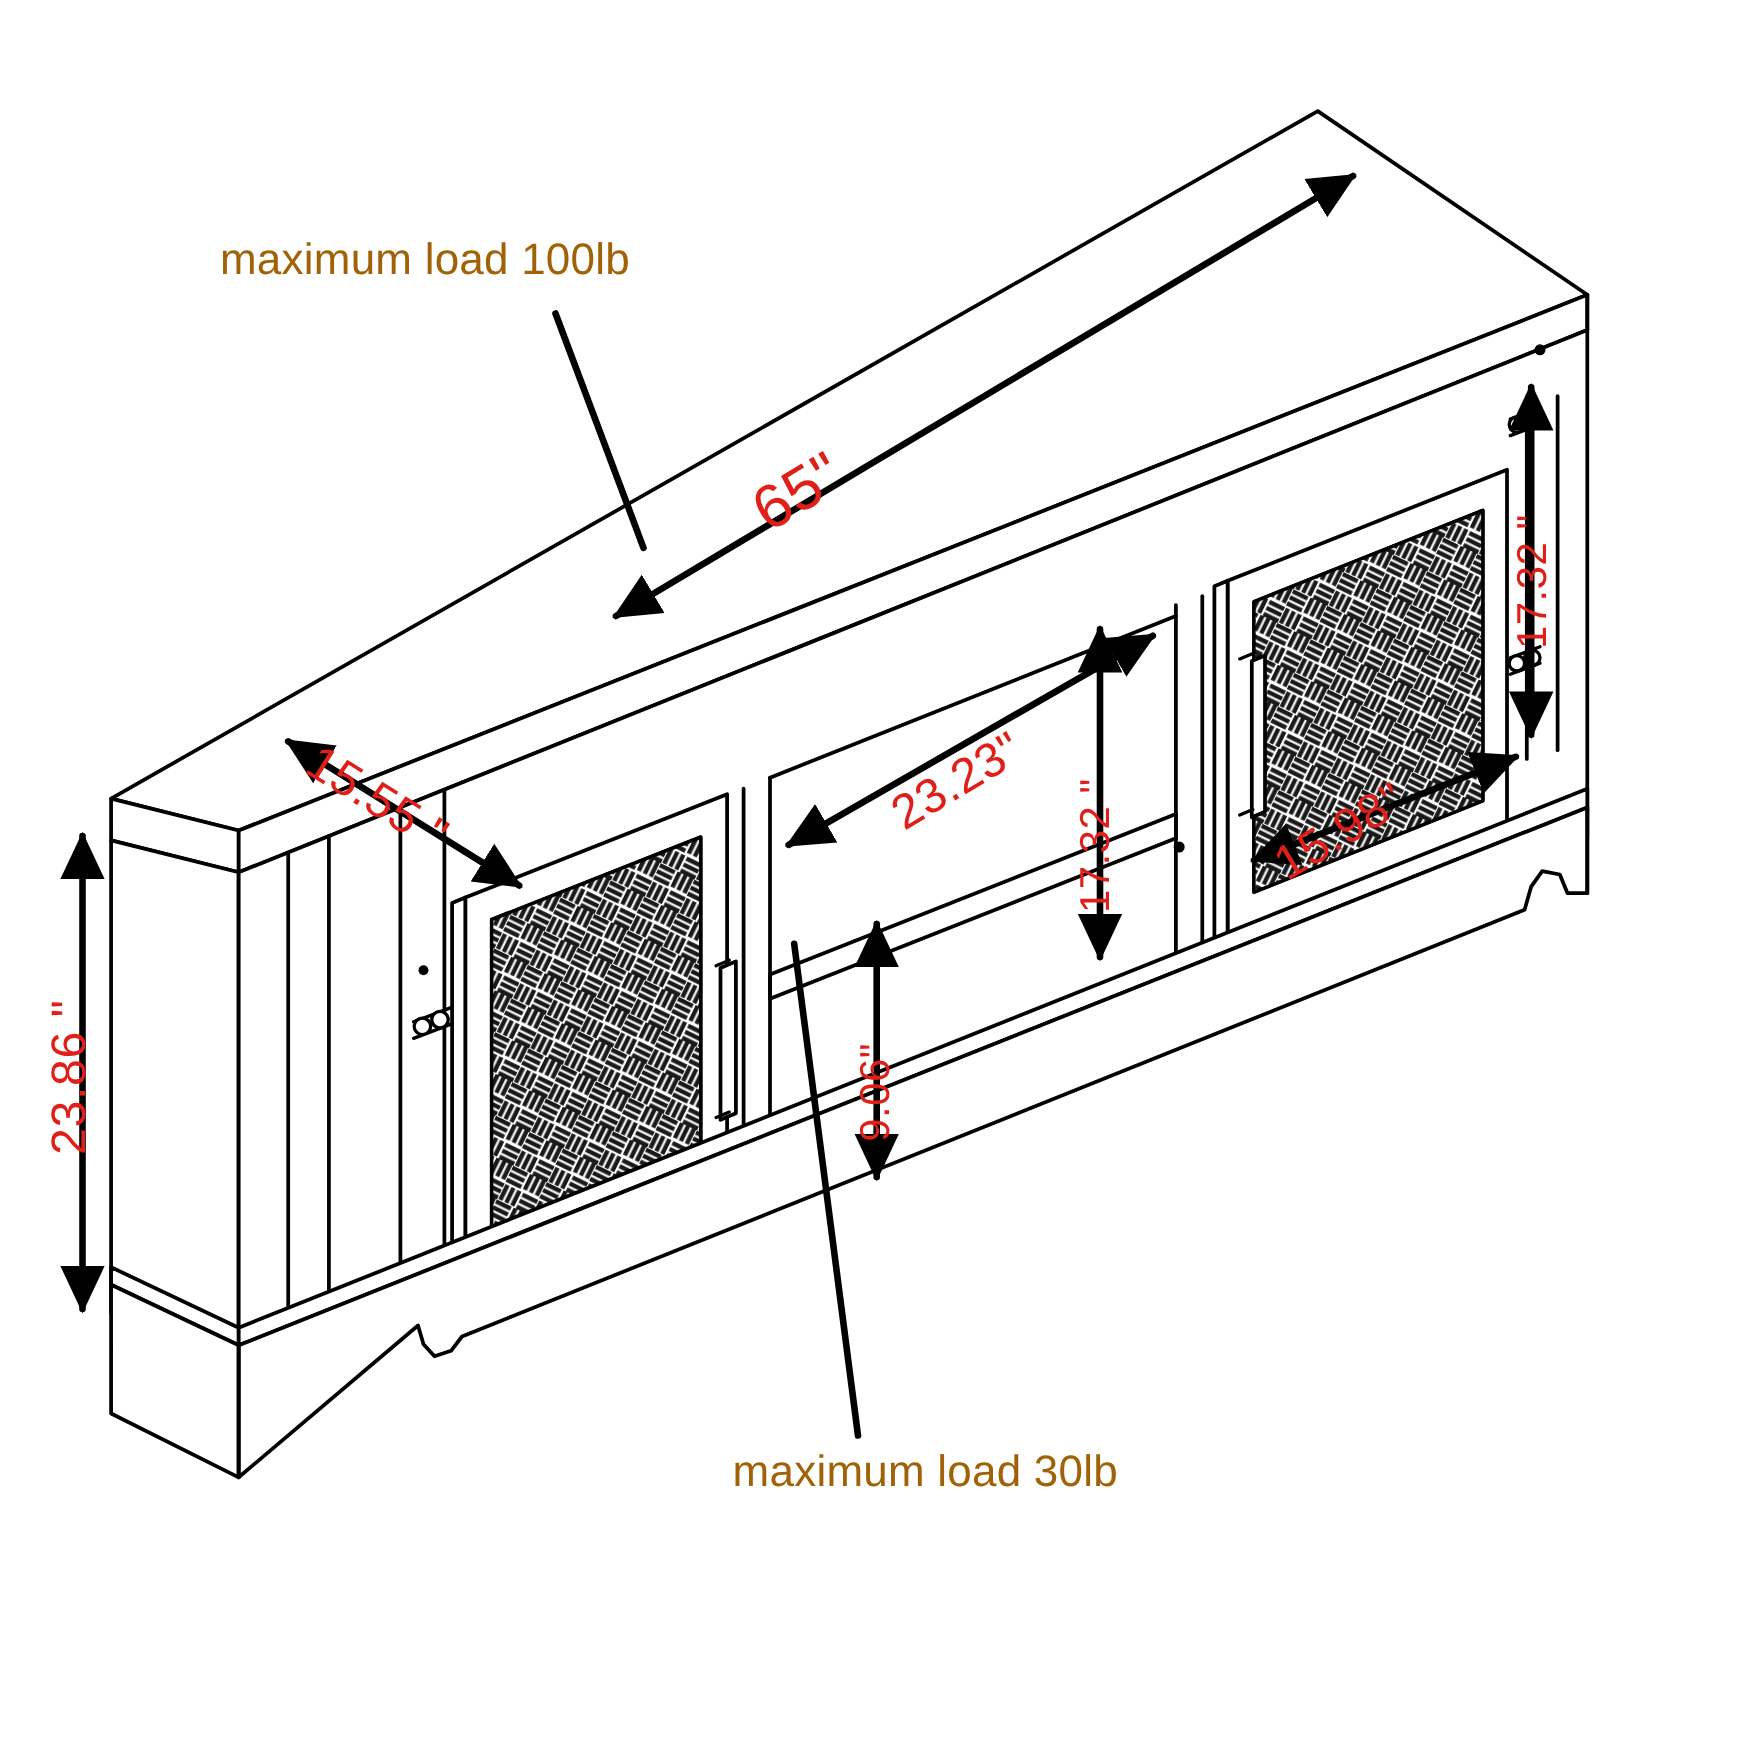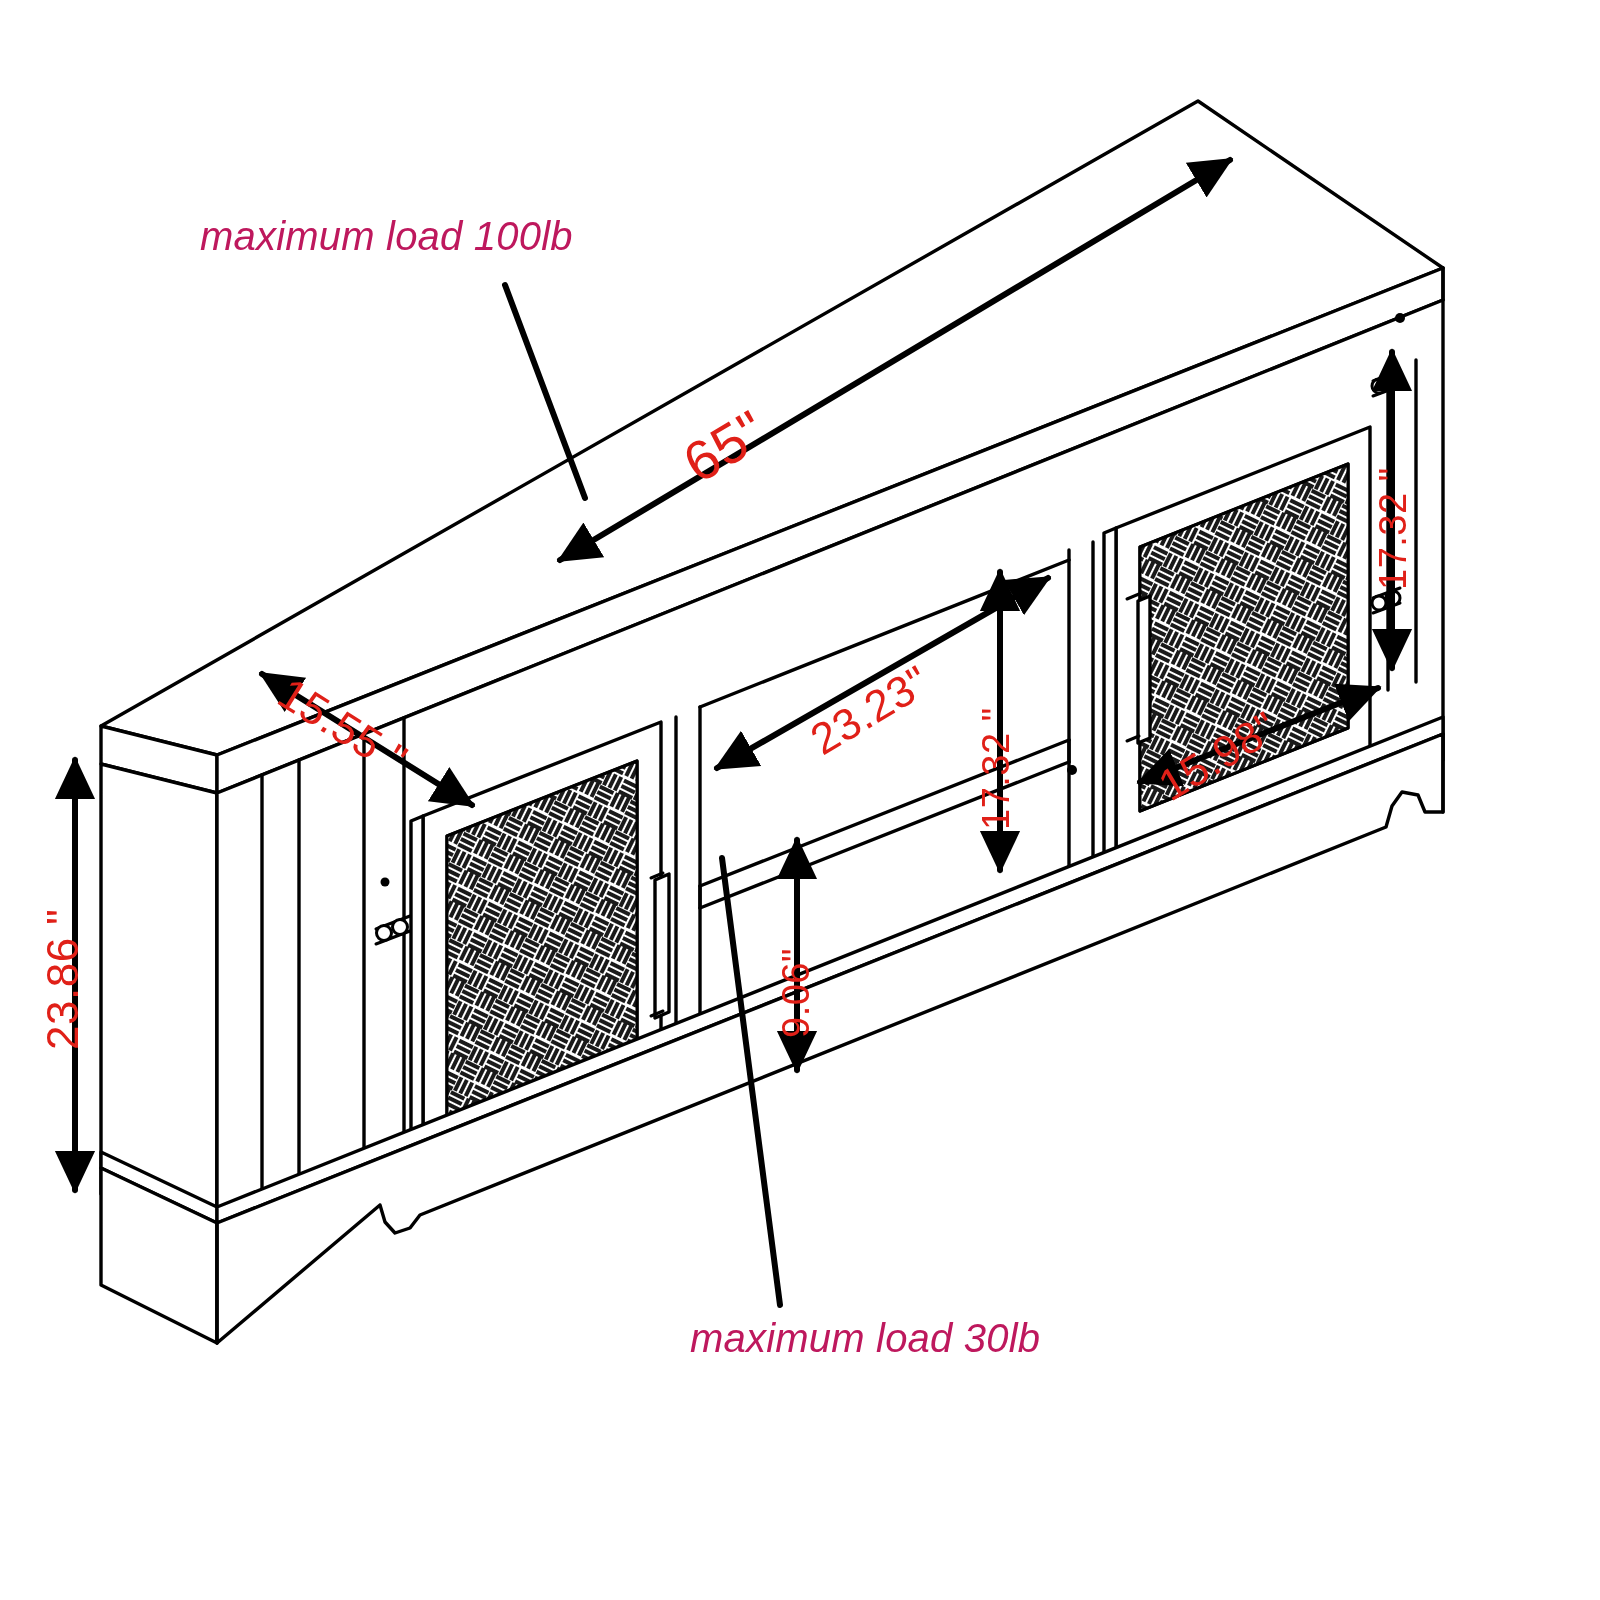--- a/index.html
+++ b/index.html
@@ -1,21 +1,21 @@
 <!DOCTYPE html>
 <html><head>
 <meta charset="utf-8">
 <style>
   html,body{margin:0;padding:0;background:#ffffff;}
   body{width:1600px;height:1600px;overflow:hidden;
        font-family:"Liberation Sans","DejaVu Sans",sans-serif;}
   #stage{position:relative;width:1600px;height:1600px;background:#fff;}
   #stage svg{position:absolute;left:0;top:0;width:1600px;height:1600px;}
   .lbl{position:absolute;white-space:nowrap;}
-  .note{font-size:40px;color:#be185d;letter-spacing:0.2px;font-style:italic;}
+  .note{font-size:40px;color:#a16207;letter-spacing:0.2px;}
   .dim{font-size:44px;font-weight:400;color:#e02018;letter-spacing:0.5px;}
 </style>
 </head>
 <body>
 
 <div id="stage">
 
 <svg viewBox="0 0 1600 1600" xmlns="http://www.w3.org/2000/svg">
   <defs>
 
@@ -203,21 +203,21 @@
     </g>
     <g stroke-width="6">
       <path d="M722,858 L780,1305"></path>
     </g>
 
   </g>
 </svg>
 
 <div class="lbl note" style="left:200px;top:214px;">maximum load 100lb</div>
 
-<div class="lbl note" style="left:690px;top:1316px;text-align:right;">maximum load 30lb</div>
+<div class="lbl note" style="left:666px;top:1316px;text-align:right;">maximum load 30lb</div>
 
 <div class="lbl dim" style="left:672px;top:440px;transform:rotate(-31deg);transform-origin:left top;font-size:56px;">65"</div>
 
 <div class="lbl dim" style="left:296px;top:668px;transform:rotate(32deg);transform-origin:left top;">15.55 "</div>
 
 <div class="lbl dim" style="left:38px;top:1050px;transform:rotate(-90deg);transform-origin:left top;">23.86 "</div>
 
 <div class="lbl dim" style="left:802px;top:722px;transform:rotate(-31deg);transform-origin:left top;">23.23"</div>
 
 <div class="lbl dim" style="left:975px;top:830px;transform:rotate(-90deg);transform-origin:left top;font-size:38px;">17.32 "</div>

